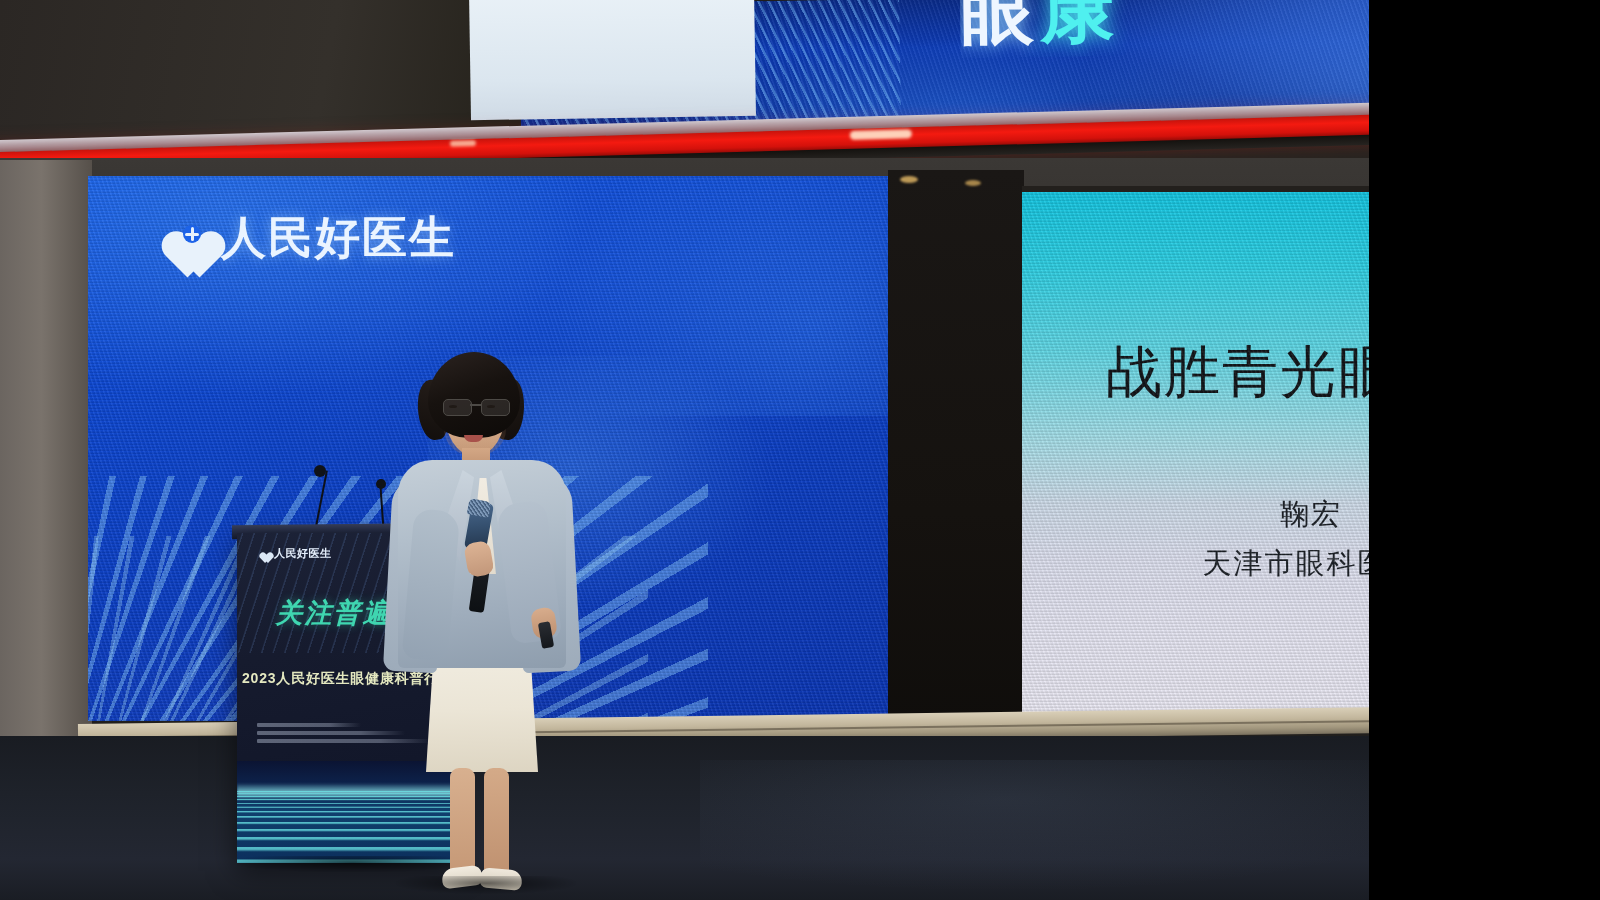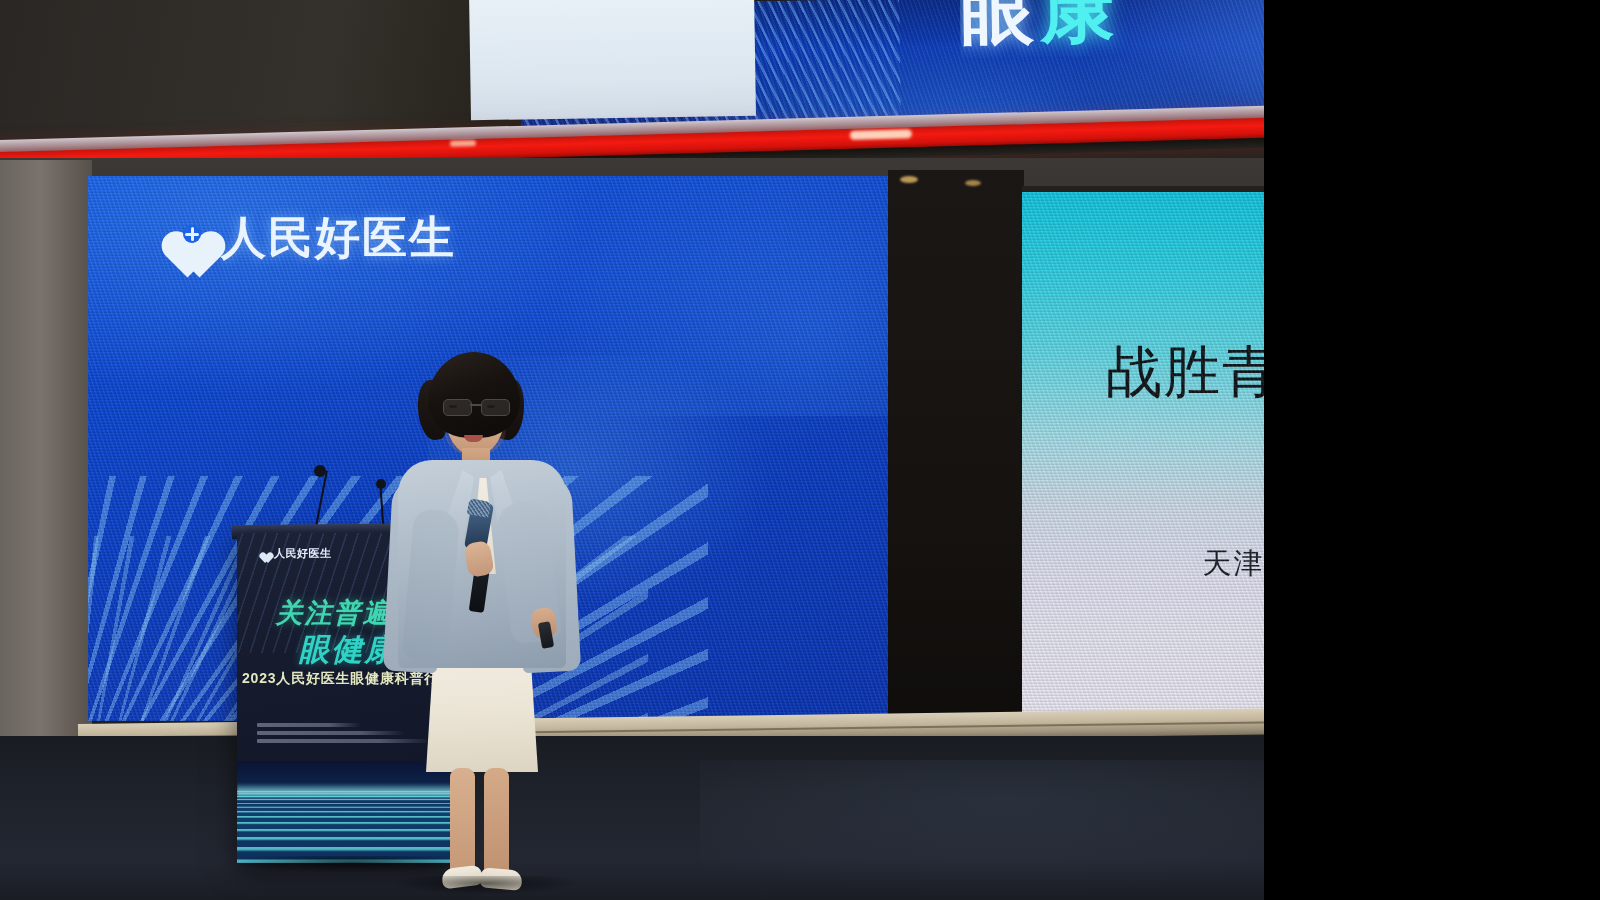--- a/index.html
+++ b/index.html
@@ -1,17 +1,17 @@
 <!DOCTYPE html>
 <html><head>
 <meta charset="utf-8">
 <style>
   html,body{margin:0;padding:0;background:#000;}
   body{font-family:"Liberation Sans","DejaVu Sans",sans-serif;}
-  #stage{position:relative;width:1264px;height:900px;overflow:hidden;background:#15161a;}
+  #stage{position:relative;width:1369px;height:900px;overflow:hidden;background:#15161a;}
 
   
   .ceiling{position:absolute;left:0;top:0;width:1600px;height:175px;background:
       linear-gradient(180deg,#201e1c 0%,#2a2724 55%,#26231f 100%);}
   .ceiling-dark-left{position:absolute;left:0;top:0;width:540px;height:140px;
       background:linear-gradient(100deg,#2b2724 0%,#34302b 60%,#232019 100%);}
 
   
   .upper-led{position:absolute;left:520px;top:-4px;width:1140px;height:122px;
       background:
@@ -332,21 +332,20 @@
   <div class="mic-b-head"></div>
 
   <div class="podium-top"></div>
   <div class="podium">
     <div class="podium-lines"></div>
     <div class="podium-logo">
       <div class="ph"></div>
       <div class="pt">人民好医生</div>
     </div>
     <div class="podium-h1">关注普遍的</div>
-    <div class="podium-h2">眼健康</div>
     <div class="podium-h3">2023人民好医生眼健康科普行动</div>
     <div class="podium-fine">
       <div></div>
       <div></div>
       <div></div>
     </div>
     <div class="podium-grid">
       <div class="horizon"></div>
       <div class="persp"></div>
     </div>

